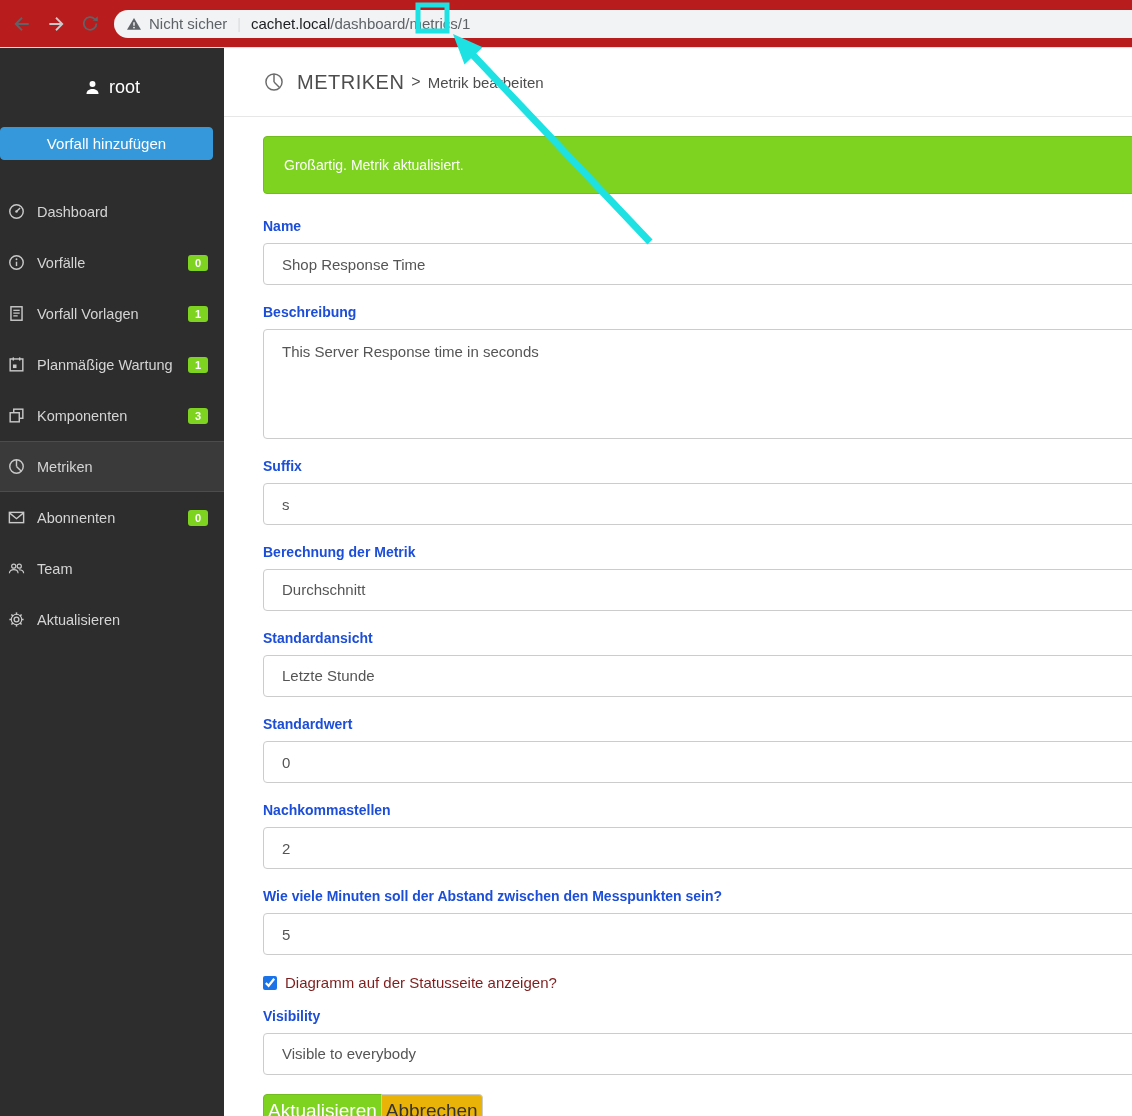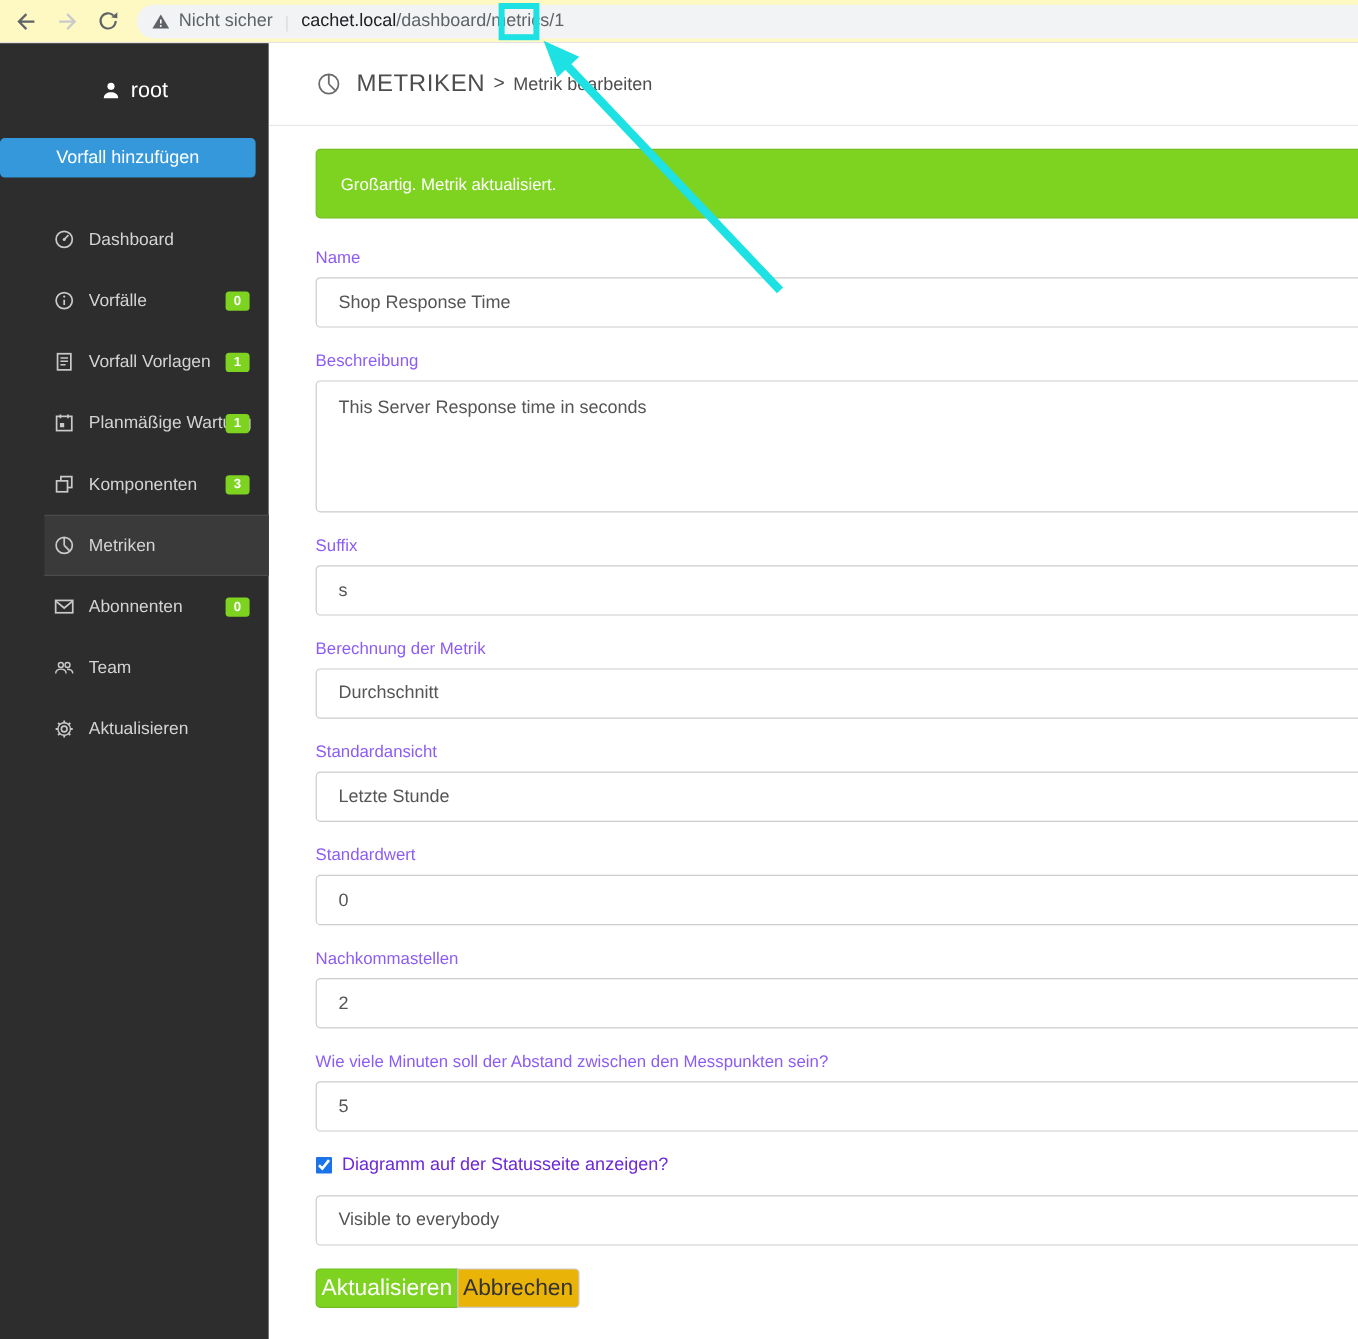--- a/index.html
+++ b/index.html
@@ -1,20 +1,20 @@
 <!DOCTYPE html>
 <html><head>
 <meta charset="utf-8">
 <style>
   * { box-sizing: border-box; margin: 0; padding: 0; }
   html, body { width: 1132px; height: 1116px; overflow: hidden; }
   body { font-family: "Liberation Sans", sans-serif; background: #fff; position: relative; }
 
   
-  .chrome { height: 36px; background: #fef9c3; border-bottom: 1px solid #e2e2e2;
+  .chrome { height: 48px; background: #b91c1c; border-bottom: 1px solid #e2e2e2;
             display: flex; align-items: center; padding-left: 8px; }
   .nav-btn { width: 28px; height: 28px; display: flex; align-items: center; justify-content: center; margin-right: 6px; }
   .omnibox { flex: 1; height: 28px; background: #f1f3f4; border-radius: 15px 0 0 15px;
              display: flex; align-items: center; padding-left: 12px; margin-left: 4px;
              font-size: 15px; color: #5f6368; }
   .omnibox .sec-label { margin: 0 10px 0 7px; }
   .omnibox .sep { color: #dadce0; margin-right: 10px; font-size: 14px; }
   .omnibox .host { color: #202124; }
   .omnibox .path { color: #5f6368; }
 
@@ -23,21 +23,21 @@
 
   
   .sidebar { width: 224px; flex-shrink: 0; background: #2d2d2d; }
   .profile { height: 79px; display: flex; align-items: center; justify-content: center;
              color: #fff; font-size: 18px; gap: 8px; }
   .add-incident { display: block; width: 213px; height: 33px; background: #3498db; color: #fff;
                   border: 1px solid #3498db; border-radius: 4px; font-size: 15px;
                   font-family: "Liberation Sans", sans-serif; cursor: pointer; margin-bottom: 26px; }
   .nav { }
   .nav-item { height: 51px; display: flex; align-items: center; padding-left: 7px;
-              color: #d4d4d4; font-size: 14.5px; cursor: pointer; position: relative; margin-left: 37px; }
+              color: #d4d4d4; font-size: 14.5px; cursor: pointer; position: relative; }
   .nav-item .nav-icon { width: 19px; height: 19px; margin-right: 11px; display: flex;
                         align-items: center; justify-content: center; color: #c9c9c9; }
   .nav-item.active { background: #3a3a3a; border-top: 1px solid #4c4c4c; border-bottom: 1px solid #4c4c4c; }
   .badge { position: absolute; right: 16px; background: #7ed321; color: #fff; font-size: 11px;
            font-weight: bold; padding: 2px 7px; border-radius: 3px; }
 
   
   .main { flex: 1; background: #fff; overflow: hidden; }
   .page-header { height: 69px; border-bottom: 1px solid #e7e7e7; display: flex;
                  align-items: center; padding-left: 39px; color: #4d4d4d; }
@@ -46,32 +46,32 @@
   .bc-sep { font-size: 16px; margin: 0 7px; }
   .page-subtitle { font-size: 15px; }
 
   .content { padding: 19px 0 0 39px; }
 
   .alert-success { width: calc(100% + 8px); background: #7ed321; border: 1px solid #70bd1d;
                    border-radius: 4px; color: #fff; font-size: 14px; padding: 20px 20px;
                    margin-bottom: 24px; }
 
   .form-group { margin-bottom: 19px; }
-  .form-group label { display: block; font-size: 14px; font-weight: normal; color: #8b5cf6;
+  .form-group label { display: block; font-size: 14px; font-weight: bold; color: #1d4ed8;
                       margin-bottom: 9px; }
   .control { display: block; width: calc(100% + 8px); height: 42px; border: 1px solid #ccc;
              border-radius: 4px; padding: 0 18px; font-size: 15px; color: #555;
              font-family: "Liberation Sans", sans-serif; background: #fff; line-height: 40px; }
   input.control { line-height: normal; }
   textarea.control { height: 110px; padding-top: 11px; line-height: 1.4; resize: none; }
   .select-control { cursor: pointer; }
 
   .checkbox-row { display: flex; align-items: center; margin: 2px 0 17px 0; }
   .checkbox-row input { width: 14px; height: 14px; accent-color: #1a73e8; cursor: pointer; }
-  .checkbox-row span { font-size: 15px; color: #6d28d9; margin-left: 8px; }
+  .checkbox-row span { font-size: 15px; color: #7f1d1d; margin-left: 8px; }
 
   .btn-row { margin-top: 17px; display: flex; }
   .btn { height: 33px; padding: 0 4px; font-size: 19px; cursor: pointer;
          font-family: "Liberation Sans", sans-serif; }
   .btn-primary { background: #7ed321; color: #fff; border: 1px solid #70bd1d;
                  border-radius: 4px 0 0 4px; }
   .btn-default { background: #eab308; color: #333; border: 1px solid #ccc;
                  border-radius: 0 4px 4px 0; margin-left: -1px; }
 
   
@@ -299,20 +299,21 @@
         <label>Wie viele Minuten soll der Abstand zwischen den Messpunkten sein?</label>
         <input class="control" type="text" value="5" style="">
       </div>
 
       <div class="checkbox-row">
         <input type="checkbox" checked="" style="">
         <span>Diagramm auf der Statusseite anzeigen?</span>
       </div>
 
       <div class="form-group">
+        <label>Visibility</label>
         <div class="control select-control">Visible to everybody</div>
       </div>
 
       <div class="btn-row">
         <button class="btn btn-primary">Aktualisieren</button>
         <button class="btn btn-default">Abbrechen</button>
       </div>
 
     </div>
   </div>

